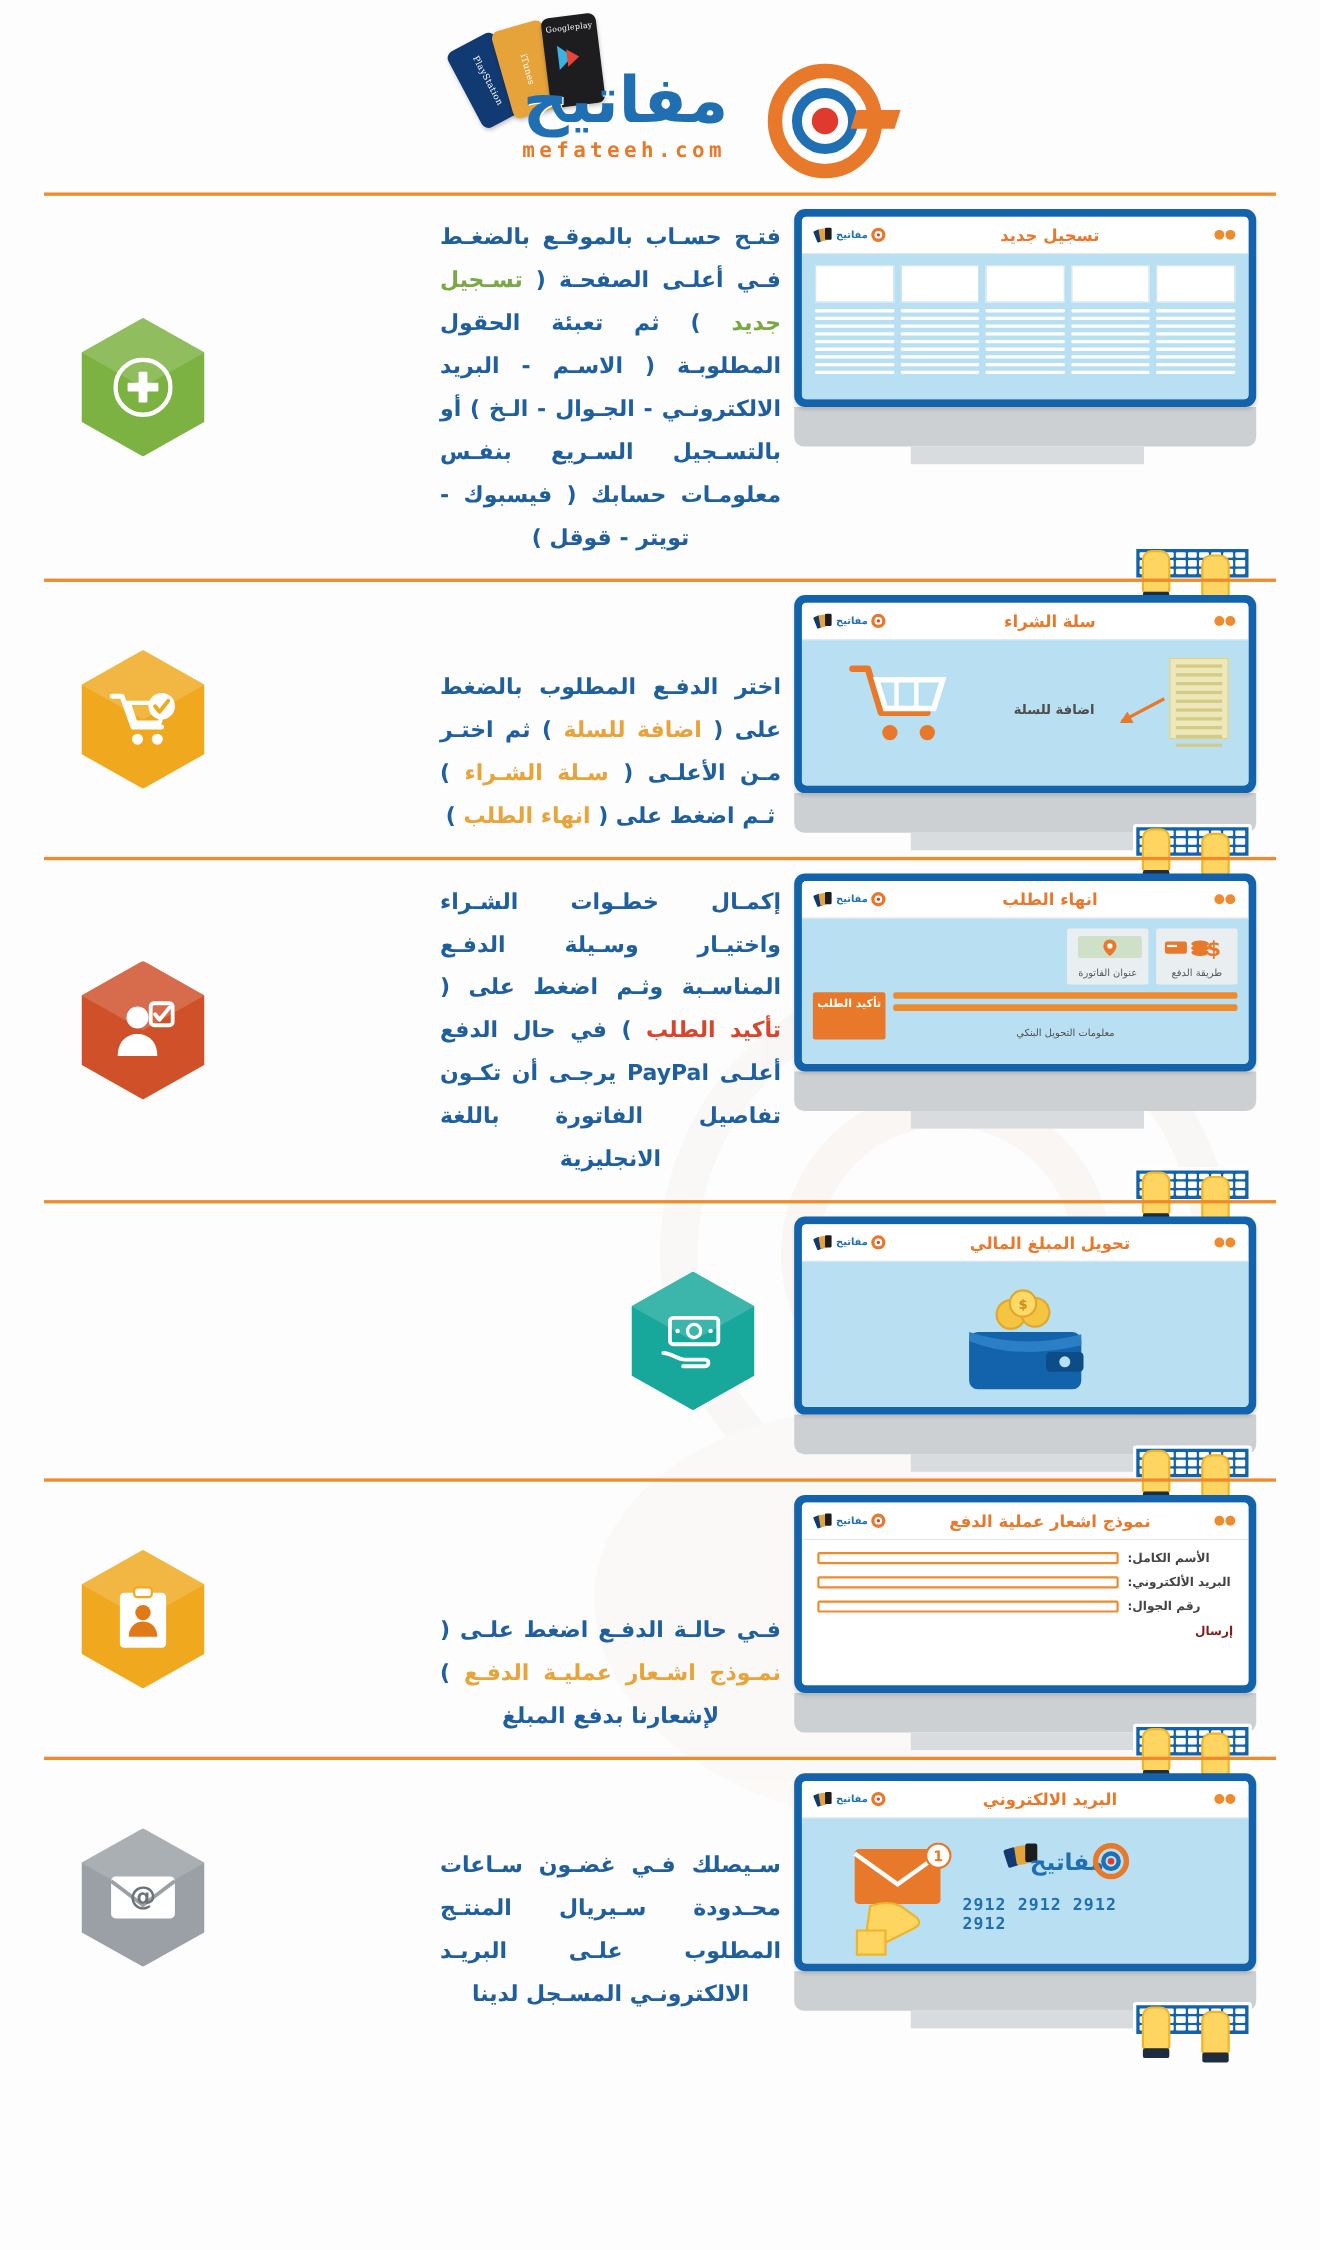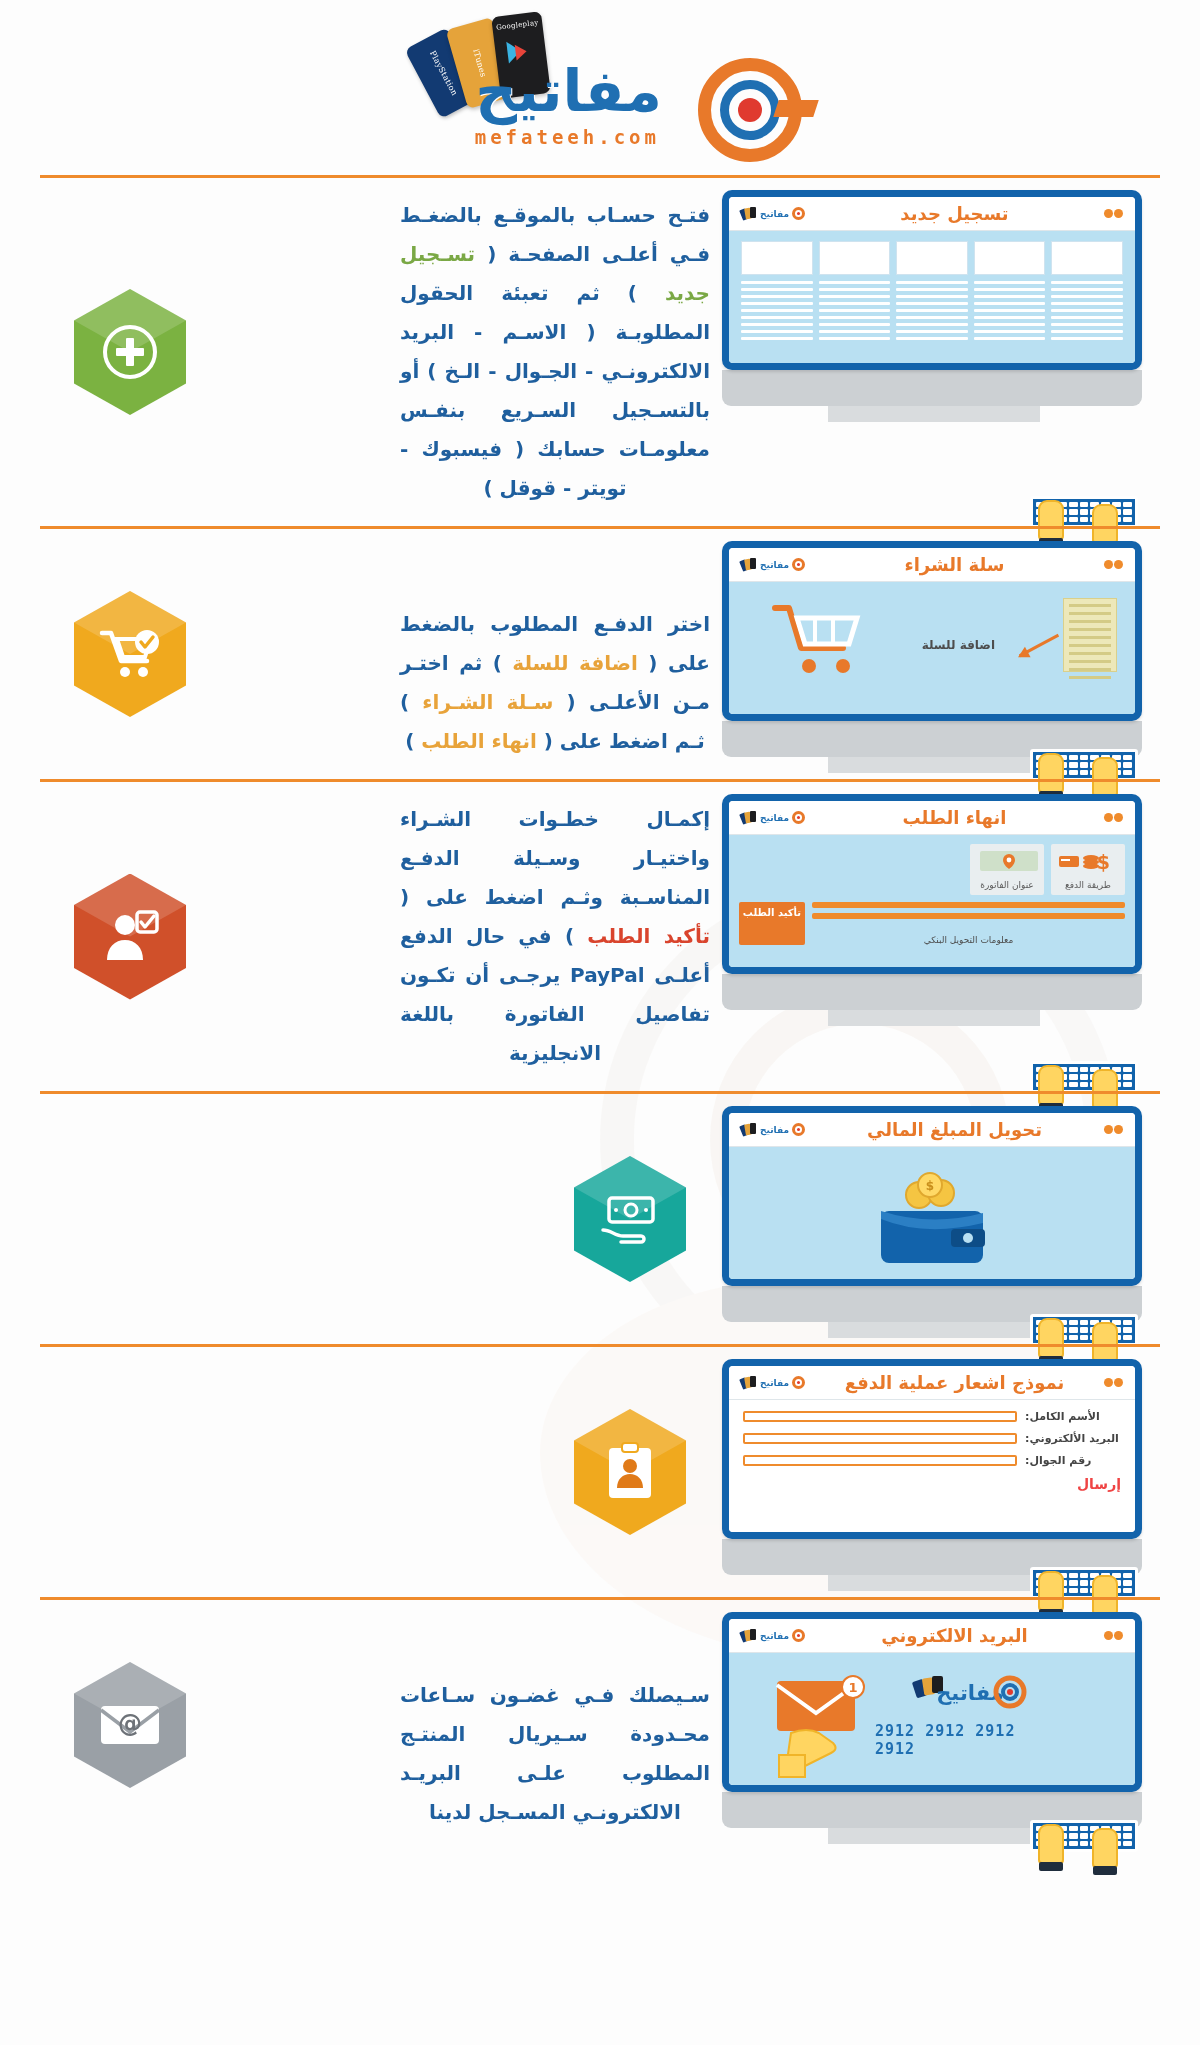--- a/index.html
+++ b/index.html
@@ -106,21 +106,21 @@
   .screen{
     width:100%; height:100%; background:#fff; border-radius:4px;
     overflow:hidden; position:relative;
   }
   .scr-bar{
     height:34px; background:#fff; border-bottom:1px solid #dfe6ea;
     display:flex; align-items:center; justify-content:space-between;
     padding:0 12px;
   }
   .scr-title{
-    font-size:18px; font-weight:bold; color:#e8792a; direction:rtl;
+    font-size:15px; font-weight:bold; color:#e8792a; direction:rtl;
   }
   .scr-mini-logo{
     display:flex; align-items:center; gap:3px; direction:ltr;
   }
   .mini-cards{ width:16px;height:13px; position:relative; }
   .mini-cards i{ position:absolute; width:6px;height:11px; border-radius:1px; display:block;}
   .mini-cards i:nth-child(1){ background:#123a72; left:0; top:2px; transform:rotate(-22deg);}
   .mini-cards i:nth-child(2){ background:#e5a33a; left:4px; top:1px; transform:rotate(-10deg);}
   .mini-cards i:nth-child(3){ background:#1d1d1f; left:9px; top:0; }
   .mini-word{ font-size:9px; font-weight:bold; color:#1f6fb2; }
@@ -228,21 +228,21 @@
   }
   .s3-note{ font-size:9px; color:#4d4d4d; text-align:center; margin-top:16px; direction:rtl;}
 
   .s4-body{ background:#b9e0f2; position:absolute; inset:34px 0 0 0; }
   .wallet{ position:absolute; left:50%; top:22px; transform:translateX(-50%); }
 
   .s5-body{ background:#fff; position:absolute; inset:34px 0 0 0; padding:10px 14px; }
   .f-row{ display:flex; align-items:center; gap:8px; margin-bottom:9px; direction:rtl;}
   .f-lbl{ font-size:11px; color:#444; width:96px; text-align:left; font-weight:bold;}
   .f-in{ flex:1; height:11px; background:#fff; border:2px solid #ef8b2c; border-radius:2px;}
-  .send-btn{ font-size:14px; color:#ef4444; font-weight:bold; direction:rtl; margin-top:4px;}
+  .send-btn{ font-size:11px; color:#7f1d1d; font-weight:bold; direction:rtl; margin-top:4px;}
 
   .s6-body{ background:#b9e0f2; position:absolute; inset:34px 0 0 0; }
   .gcard{
     position:absolute; right:70px; top:14px; width:190px; height:96px;
     display:flex; flex-direction:column; align-items:center; justify-content:center; gap:4px;
   }
   .gcard-num{
     font-family:"DejaVu Sans Mono","Liberation Mono",monospace;
     font-size:15px; font-weight:bold; color:#1f6fb2; letter-spacing:1px; direction:ltr;
   }
@@ -777,20 +777,23 @@
           <i></i>
           <i></i>
           <i></i>
           <i></i>
           <i></i>
           <i></i>
       </div>
       <div class="hand h1"></div>
       <div class="hand h2"></div>
     </div>
+    <div class="instr">
+      <p><span>فـي حالـة الدفـع اضغط علـى ( </span><span class="hl-orange">نمـوذج اشـعار عمليـة الدفـع</span><span> ) لإشعارنا بدفع المبلغ</span></p>
+    </div>
     <div class="badge-col">
       <div class="hex" style="background:#f0a91e">
         <span class="gl"></span>
         <svg width="50" height="60" viewBox="0 0 50 60">
           <rect x="4" y="6" width="42" height="50" rx="4" fill="#fff"></rect>
           <rect x="17" y="1" width="16" height="9" rx="3" fill="#fff" stroke="#f0a91e" stroke-width="2"></rect>
           <circle cx="25" cy="24" r="7" fill="#e07a18"></circle>
           <path d="M12 46 c0 -9 6 -14 13 -14 c7 0 13 5 13 14 z" fill="#e07a18"></path>
         </svg>
       </div>

